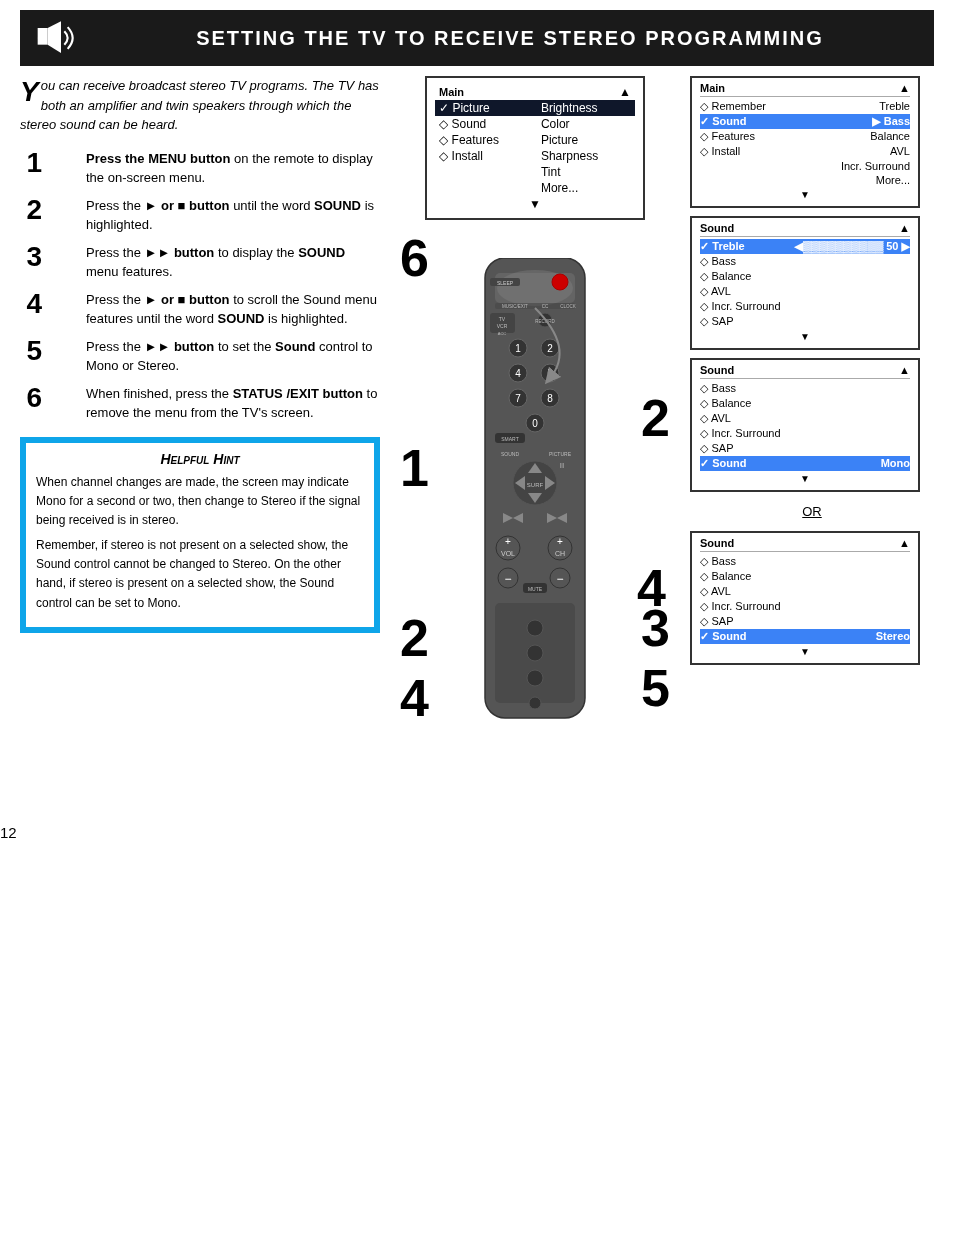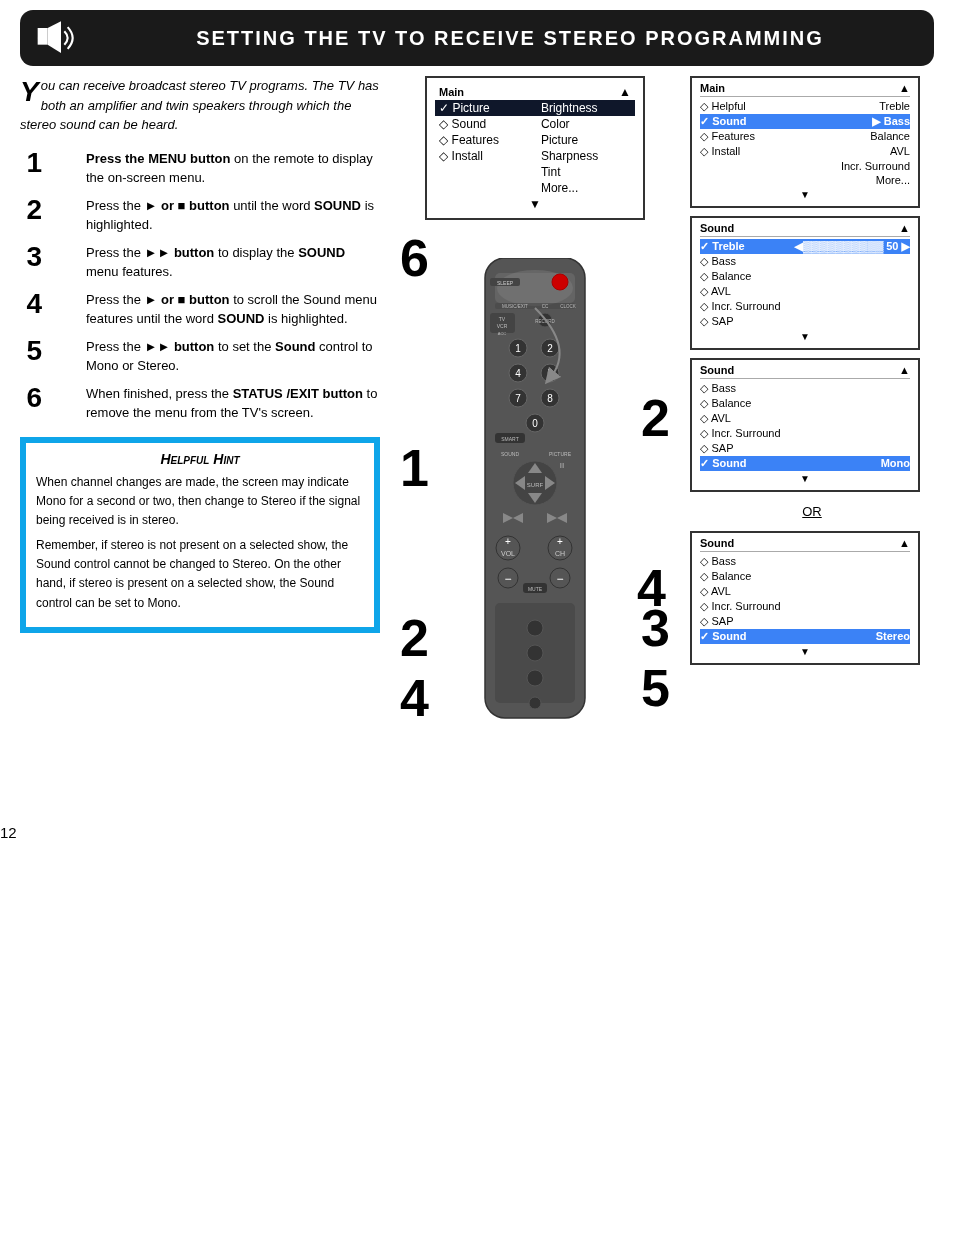--- a/index.html
+++ b/index.html
@@ -12,21 +12,20 @@
       overflow-x: hidden;
     }
 
     
     .page-header {
       background: #1a1a1a;
       display: flex;
       align-items: center;
       padding: 8px 16px;
       margin: 10px 20px 0 20px;
-      border-radius: 13px;
     }
     .header-icon {
       color: #fff;
       font-size: 28px;
       margin-right: 16px;
       display: flex;
       align-items: center;
     }
     .header-icon svg {
       width: 50px;
@@ -451,21 +450,21 @@
   </div>
 
   <div class="right-col">
 
     <div class="menu-screenshot">
       <div class="ms-header">
         <span>Main</span>
         <span>▲</span>
       </div>
       <div class="ms-row">
-        <span>◇ Helpful</span>
+        <span>◇ Remember</span>
         <span>Treble</span>
       </div>
       <div class="ms-row ms-highlight-row">
         <span>✓ Sound</span>
         <span>▶ Bass</span>
       </div>
       <div class="ms-row">
         <span>◇ Features</span>
         <span>Balance</span>
       </div>

